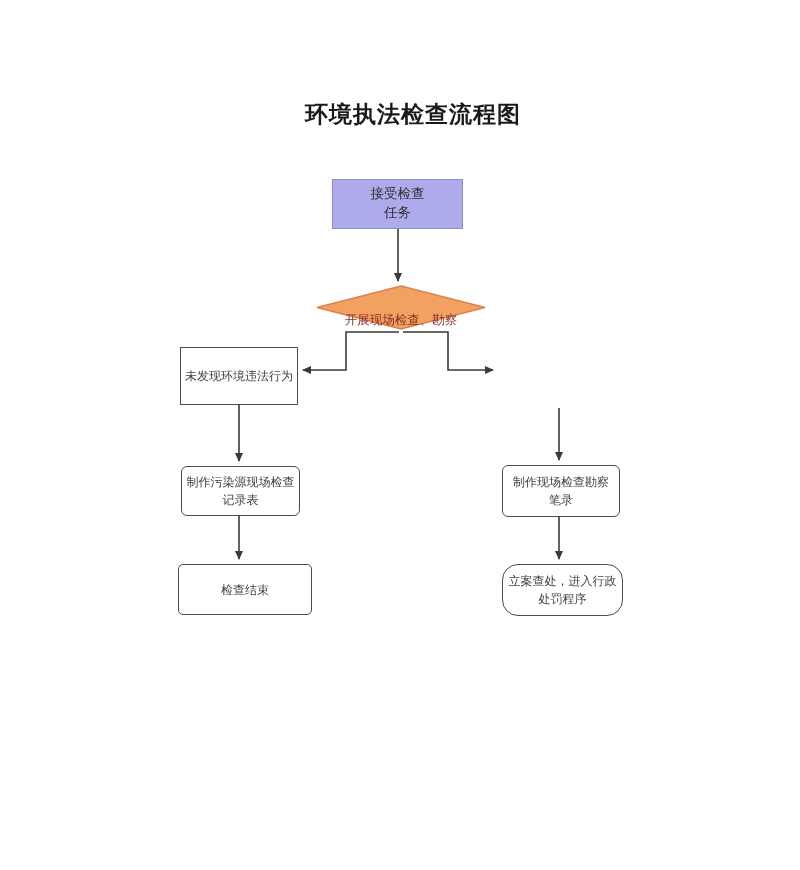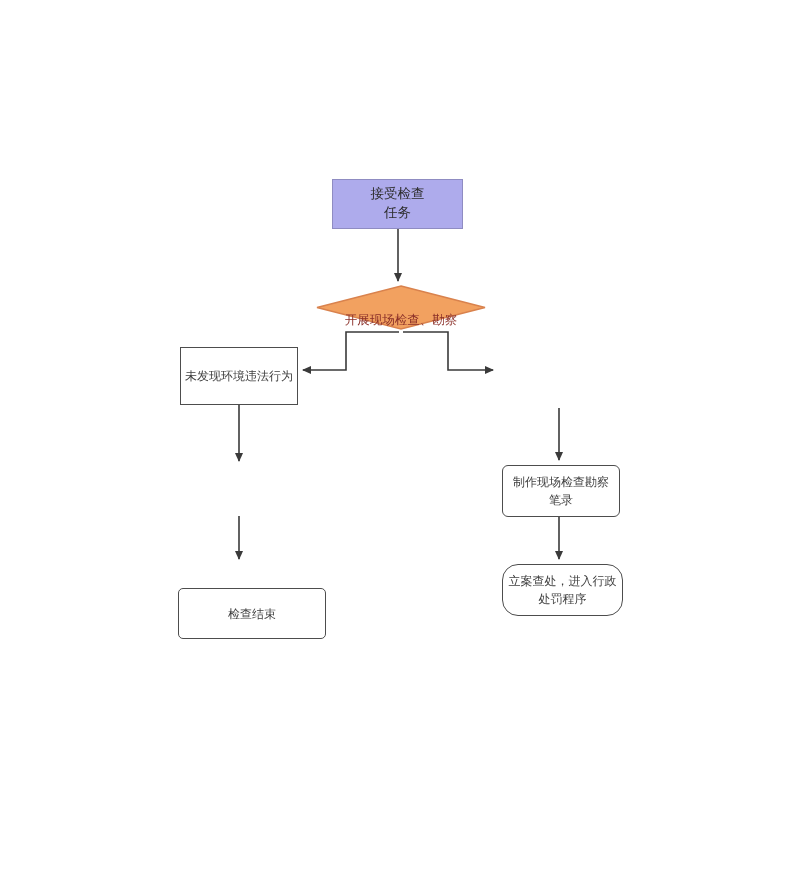--- a/index.html
+++ b/index.html
@@ -50,21 +50,21 @@
     background: var(--start-fill, #aeabec);
     border: 1.5px solid var(--start-border, #8f8cc2);
     font-size: 13.5px;
     line-height: 1.4;
     color: #2e2e2e;
     margin-top: 16px;
   }
   .node-left1  { left: 180px; top: 347px; width: 118px; height: 58px; }
   .node-right1 { left: 498px; top: 345px; width: 124px; height: 63px; }
   .node-left2  { left: 181px; top: 466px; width: 119px; height: 50px; border-radius: 6px; }
-  .node-left3  { left: 178px; top: 564px; width: 148px; height: 51px; border-radius: 5px; margin-top: 24px; }
+  .node-left3  { left: 178px; top: 564px; width: 134px; height: 51px; border-radius: 5px; }
   .node-right2 { left: 502px; top: 465px; width: 118px; height: 52px; border-radius: 6px; }
   .node-right3 { left: 502px; top: 564px; width: 121px; height: 52px; border-radius: 16px; }
   .decision-label {
     position: absolute;
     left: 317px; top: 287px; width: 168px; height: 42px;
     display: flex;
     align-items: flex-end;
     justify-content: center;
     text-align: center;
     font-size: 12.5px;
@@ -105,35 +105,40 @@
 
     <polyline class="connector" points="403,332 448,332 448,370 493,370" marker-end="url(#arrow)"></polyline>
 
     <polyline class="connector" points="239,405 239,461" marker-end="url(#arrow)"></polyline>
     <polyline class="connector" points="239,516 239,559" marker-end="url(#arrow)"></polyline>
 
     <polyline class="connector" points="559,408 559,460" marker-end="url(#arrow)"></polyline>
     <polyline class="connector" points="559,517 559,559" marker-end="url(#arrow)"></polyline>
   </svg>
 
+  <div class="title">环境执法检查流程图</div>
 
   <div class="node node-start">
     <span>接受检查
 任务</span>
   </div>
 
   <div class="decision-label">
     <span>开展现场检查、勘察</span>
   </div>
 
   <div class="node node-left1">
     <span>未发现环境违法行为</span>
   </div>
 
 
+  <div class="node node-left2">
+    <span>制作污染源现场检查
+记录表</span>
+  </div>
 
   <div class="node node-right2">
     <span>制作现场检查勘察
 笔录</span>
   </div>
 
   <div class="node node-left3">
     <span>检查结束</span>
   </div>
 

